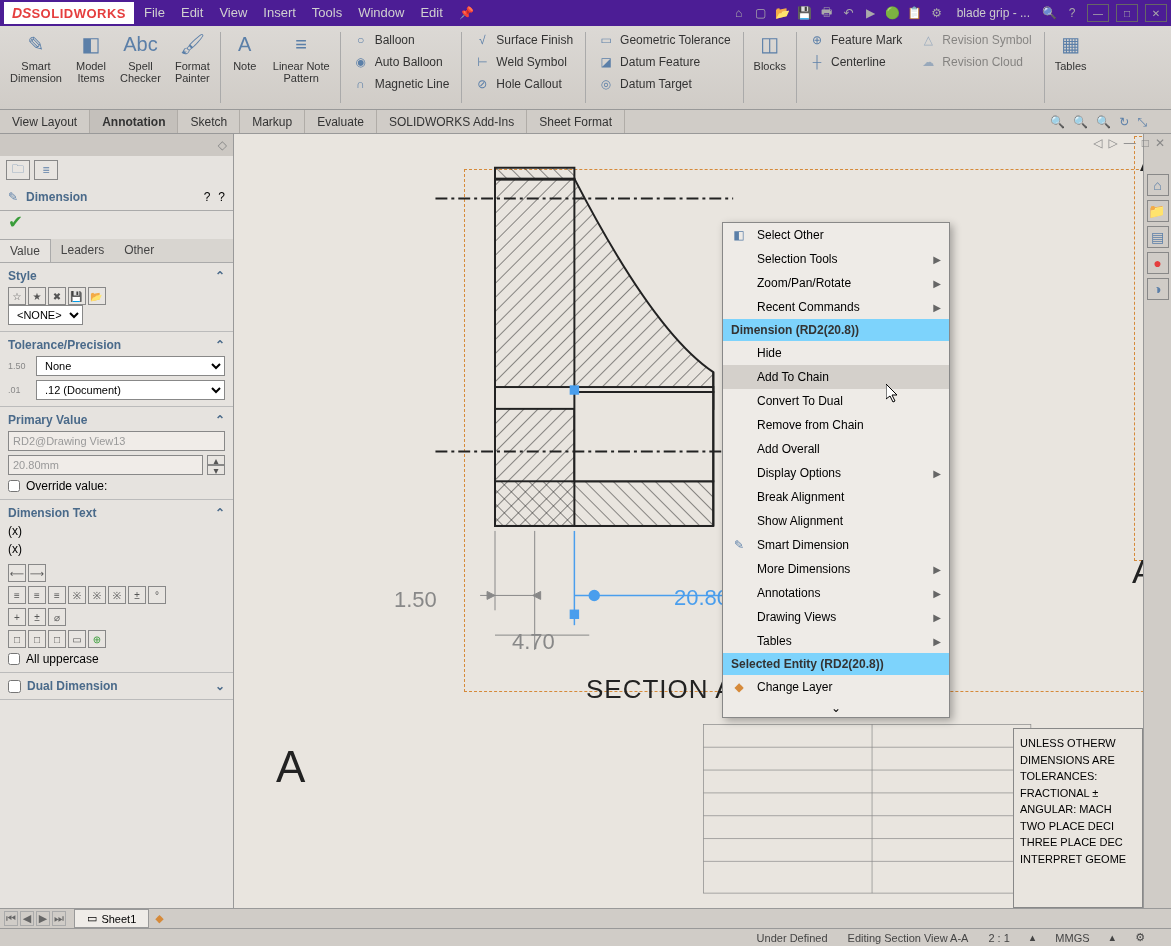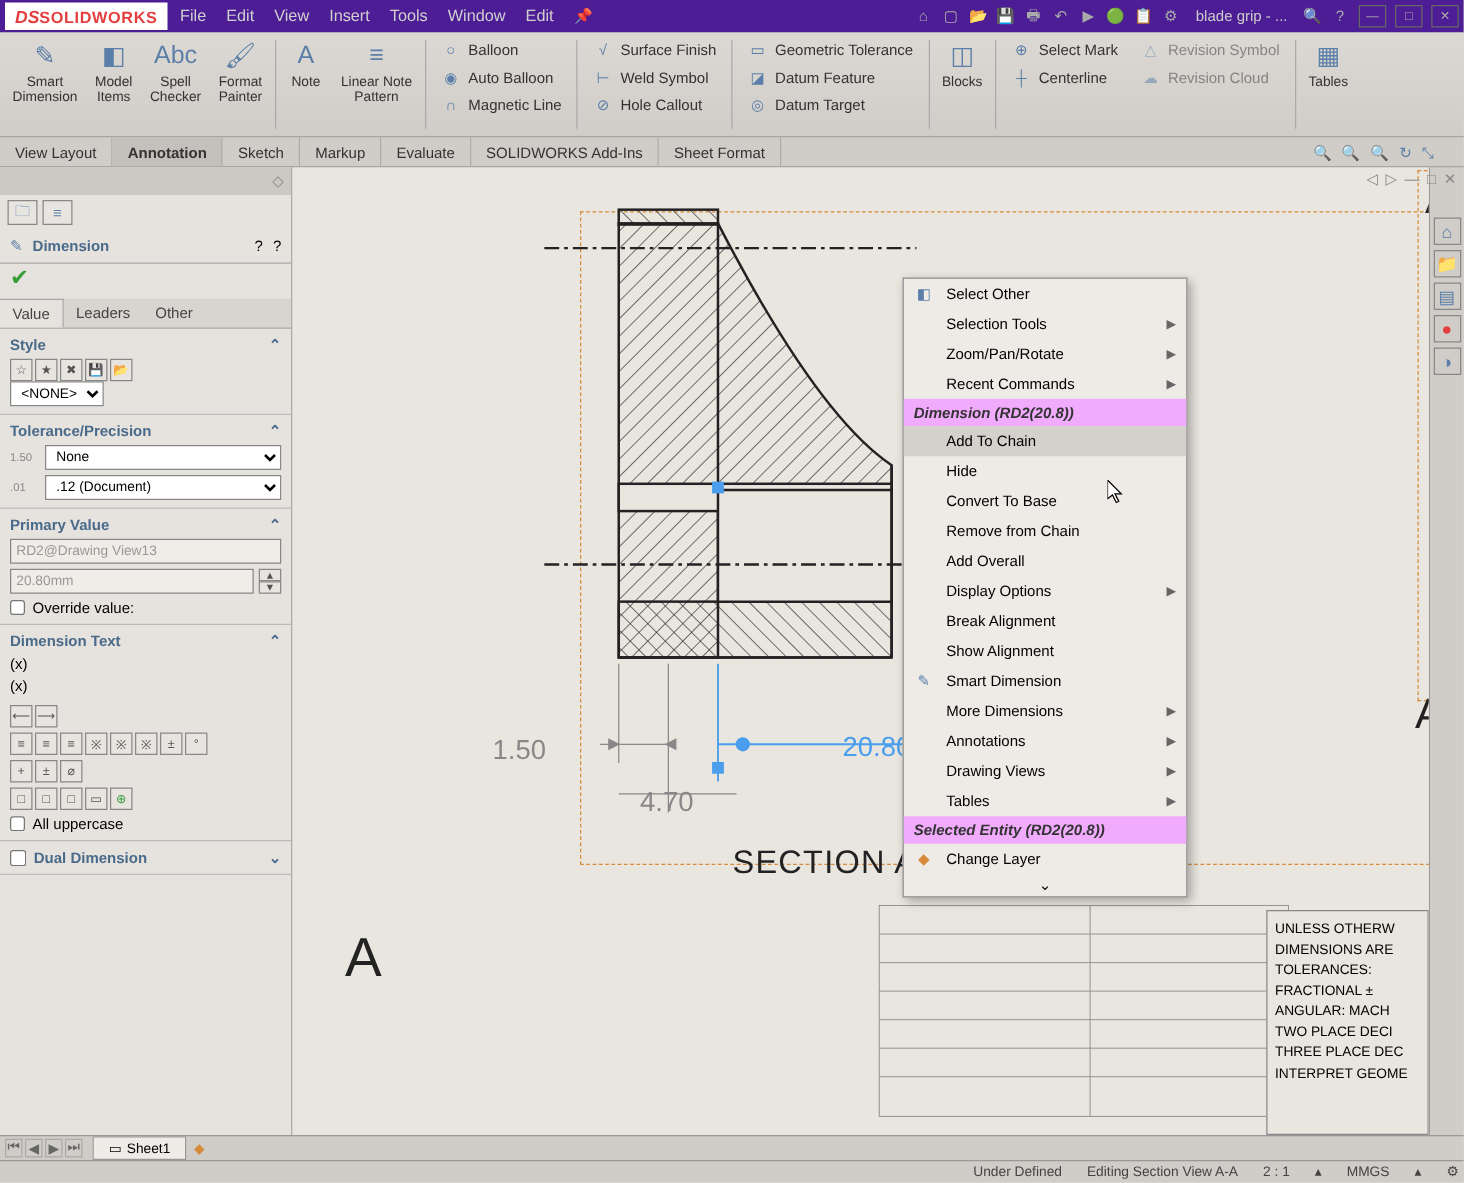--- a/index.html
+++ b/index.html
@@ -70,34 +70,34 @@
 
 .right-bar { width: 28px; background: #d0ccc7; border-left: 1px solid #999; display: flex; flex-direction: column; align-items: center; gap: 4px; padding-top: 40px; }
 .right-bar .ricon { width: 22px; height: 22px; border: 1px solid #888; display: flex; align-items: center; justify-content: center; color: #5b7fa8; font-size: 14px; }
 
 
 .context-menu { position: absolute; width: 228px; background: #eeebe7; border: 1px solid #888; box-shadow: 3px 3px 8px rgba(0,0,0,0.3); font-size: 12px; z-index: 100; }
 .context-menu .cm-item { padding: 5px 8px 5px 34px; position: relative; display: flex; align-items: center; justify-content: space-between; }
 .context-menu .cm-item.hover { background: #d4d0cb; }
 .context-menu .cm-item .arrow { position: absolute; right: 8px; color: #666; font-size: 10px; }
 .context-menu .cm-item .cm-icon { position: absolute; left: 8px; width: 16px; height: 16px; display: flex; align-items: center; justify-content: center; color: #5b7fa8; }
-.context-menu .cm-header { padding: 4px 8px; font-weight: bold; color: #333; background: #f0abfc; font-style: italic; }
+.context-menu .cm-header { padding: 4px 8px; font-weight: bold; color: #333; background: #7dd3fc; }
 .cursor { position: absolute; width: 14px; height: 20px; z-index: 200; pointer-events: none; }
 
 
 .notes-box { position: absolute; right: 0; bottom: 0; width: 130px; background: #e9e5df; border: 1px solid #888; padding: 6px; font-size: 11px; font-family: 'Century Gothic', sans-serif; line-height: 1.5; overflow: hidden; }
 
 
 .sheet-bar { height: 20px; background: #d0ccc7; border-top: 1px solid #999; display: flex; align-items: center; font-size: 11px; position: relative; }
 .sheet-bar .nav { display: flex; gap: 2px; padding: 0 4px; }
 .sheet-bar .nav span { width: 14px; text-align: center; color: #666; border: 1px solid #aaa; }
 .sheet-tab { padding: 2px 12px; background: #efece8; border: 1px solid #999; margin-left: 4px; display: flex; align-items: center; gap: 4px; }
 
 
-.status-bar { height: 18px; background: #d0ccc7; border-top: 1px solid #999; display: flex; align-items: center; font-size: 11px; padding: 0 4px; color: #444; gap: 20px; }
+.status-bar { height: 18px; background: #d0ccc7; border-top: 1px solid #999; display: flex; align-items: center; font-size: 11px; padding: 0 26px; color: #444; gap: 20px; }
 .status-bar .spacer { flex: 1; }
 
 .top-right-winbtns { position: absolute; right: 6px; top: 136px; display: flex; gap: 6px; color: #888; z-index: 50; }
 .top-right-winbtns span { font-size: 12px; }
 
 svg.drawing-svg { position: absolute; inset: 0; width: 100%; height: 100%; }
 </style>
 </head>
 <body>
 
@@ -214,21 +214,21 @@
   </div>
   <div class="ribbon-sep"></div>
   <div class="ribbon-group">
       <div class="icon">◫</div>
       <div class="label">Blocks</div>
     </div>
   <div class="ribbon-sep"></div>
   <div class="ribbon-list">
     <div class="ribbon-item">
         <span class="mini-icon">⊕</span>
-        <span>Select Mark</span>
+        <span>Feature Mark</span>
       </div>
     <div class="ribbon-item">
         <span class="mini-icon">┼</span>
         <span>Centerline</span>
       </div>
   </div>
   <div class="ribbon-list" style="opacity:0.5">
     <div class="ribbon-item">
         <span class="mini-icon">△</span>
         <span>Revision Symbol</span>
@@ -497,28 +497,28 @@
     </div>
   <div class="cm-item">
       <span>Zoom/Pan/Rotate</span>
       <span class="arrow">▶</span>
     </div>
   <div class="cm-item">
       <span>Recent Commands</span>
       <span class="arrow">▶</span>
     </div>
   <div class="cm-header">Dimension (RD2(20.8))</div>
+  <div class="cm-item">
+      <span>Hide</span>
+    </div>
   <div class="cm-item hover">
       <span>Add To Chain</span>
     </div>
   <div class="cm-item">
-      <span>Hide</span>
-    </div>
-  <div class="cm-item">
-      <span>Convert To Base</span>
+      <span>Convert To Dual</span>
     </div>
   <div class="cm-item">
       <span>Remove from Chain</span>
     </div>
   <div class="cm-item">
       <span>Add Overall</span>
     </div>
   <div class="cm-item">
       <span>Display Options</span>
       <span class="arrow">▶</span>

